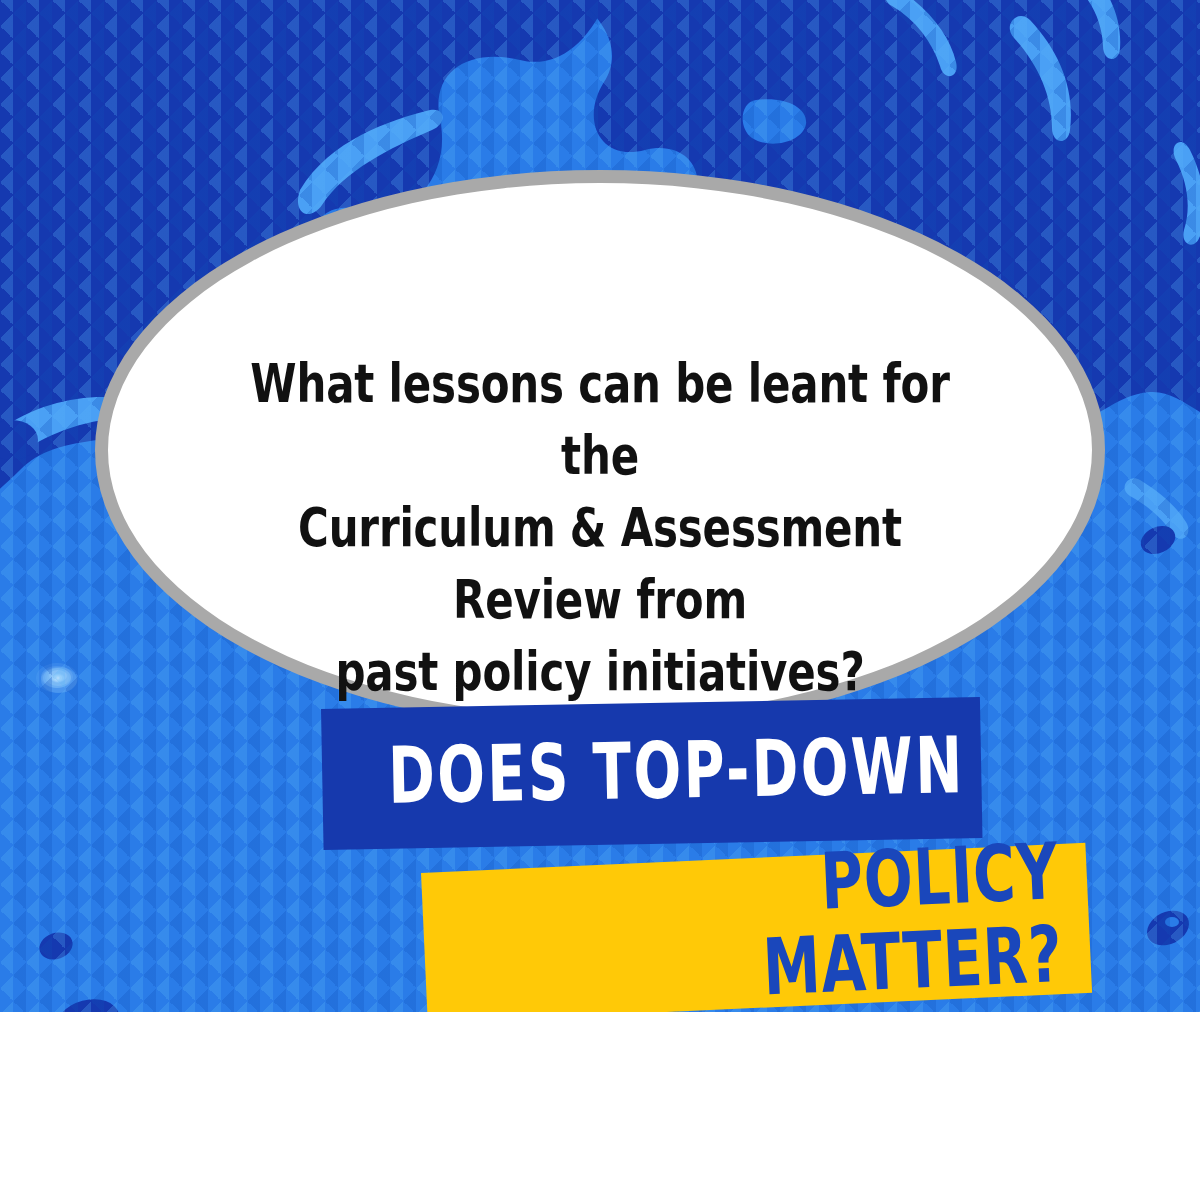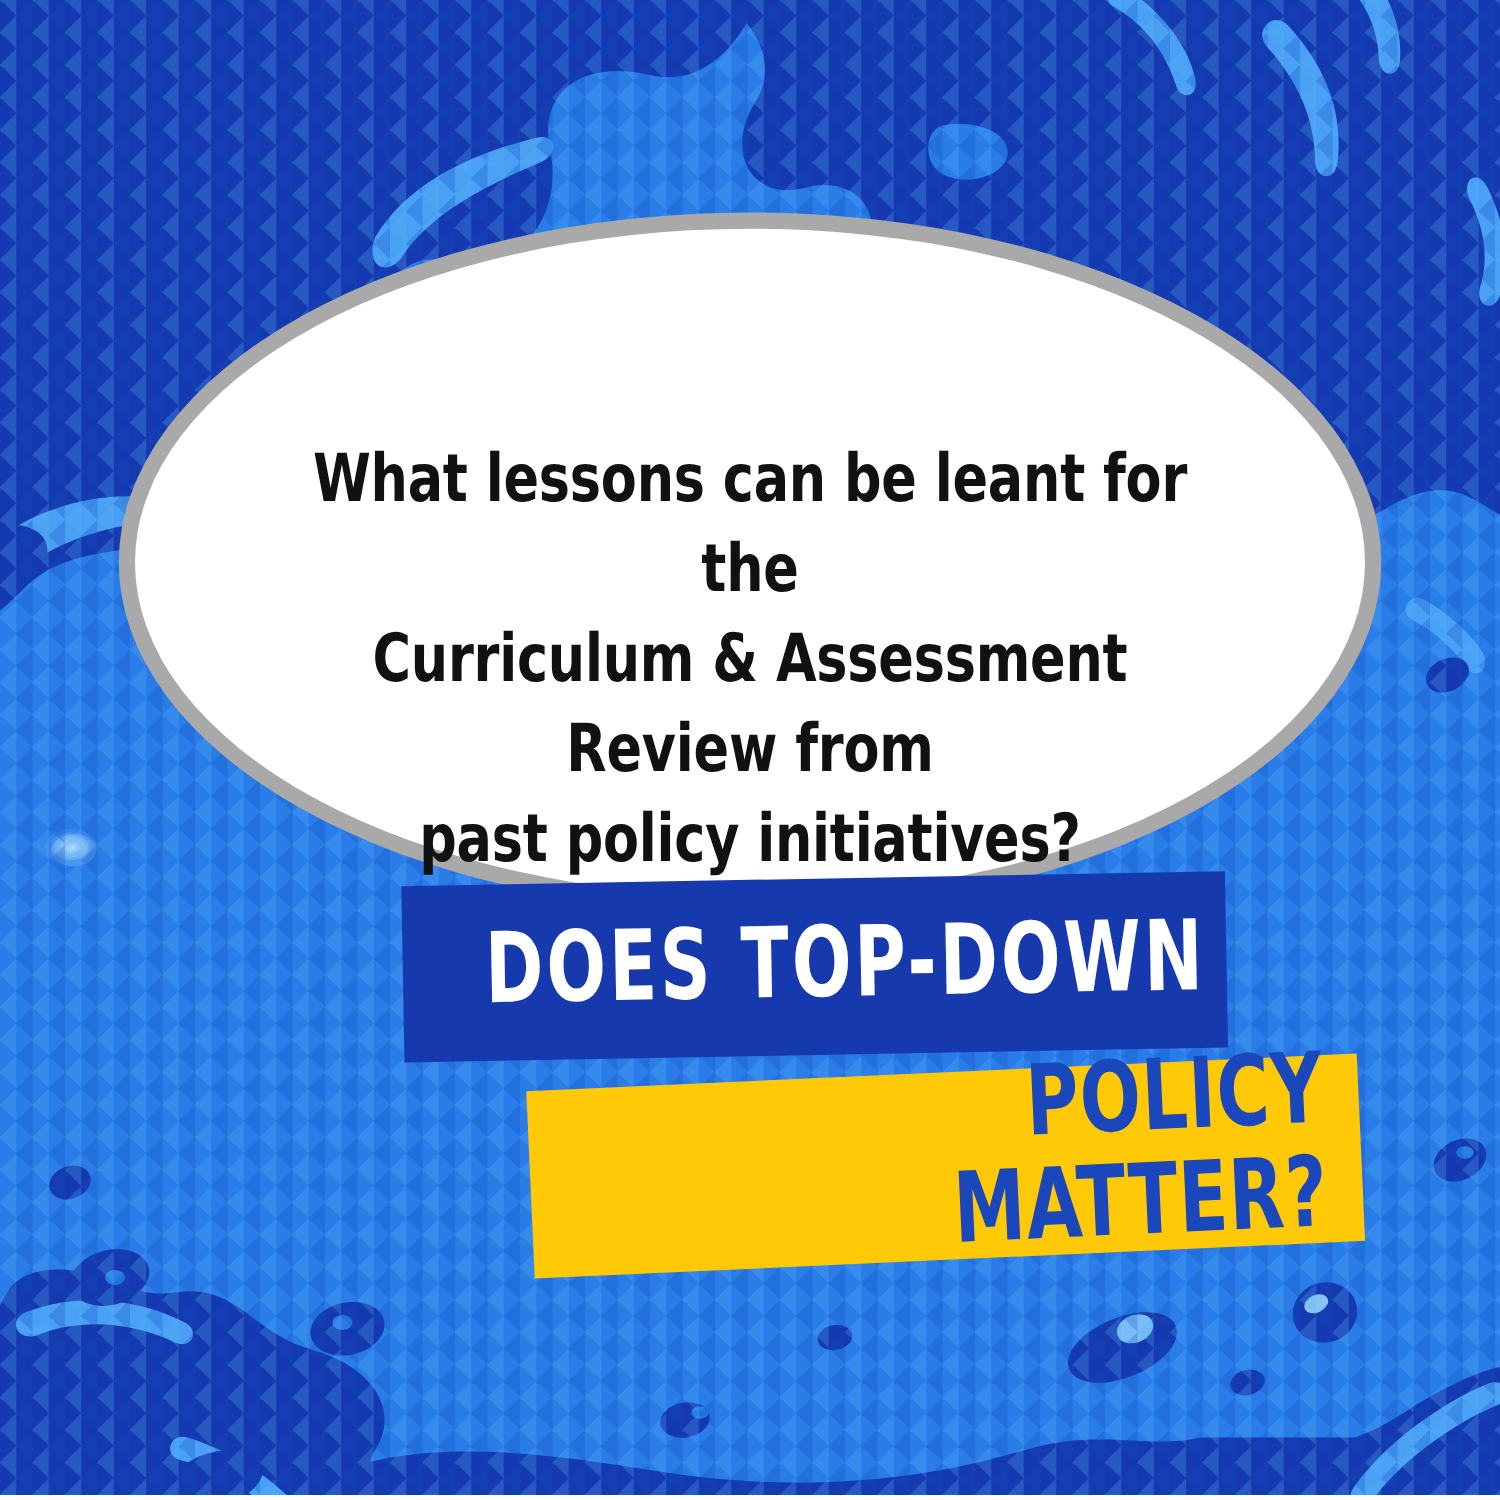--- a/index.html
+++ b/index.html
@@ -8,21 +8,21 @@
     padding: 0;
     background: #ffffff;
   }
   body {
     font-family: "Liberation Sans", sans-serif;
   }
 
   .poster {
     position: relative;
     width: 1200px;
-    height: 1196px;
+    height: 1012px;
     overflow: hidden;
     background: #2a7ce8;
   }
 
   
   .bg-base {
     position: absolute;
     inset: 0;
     background: #2a7ce8;
   }

